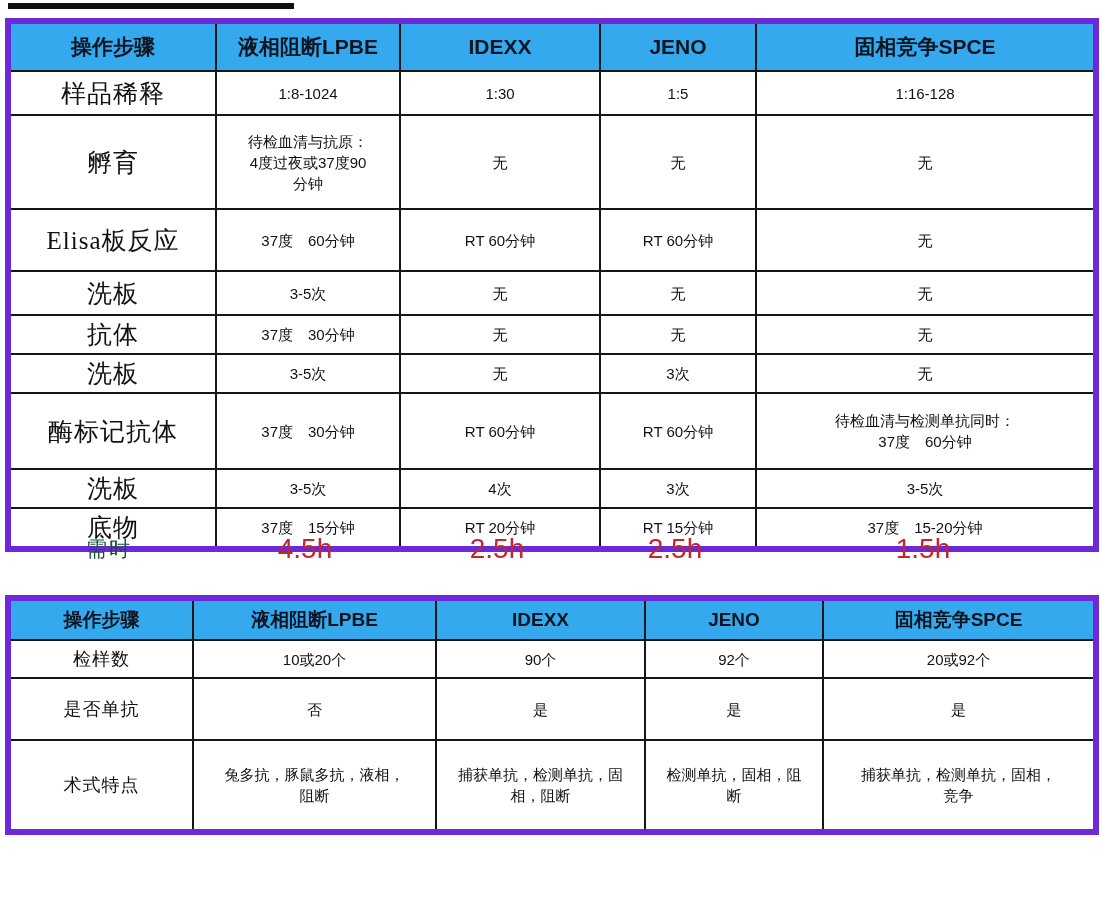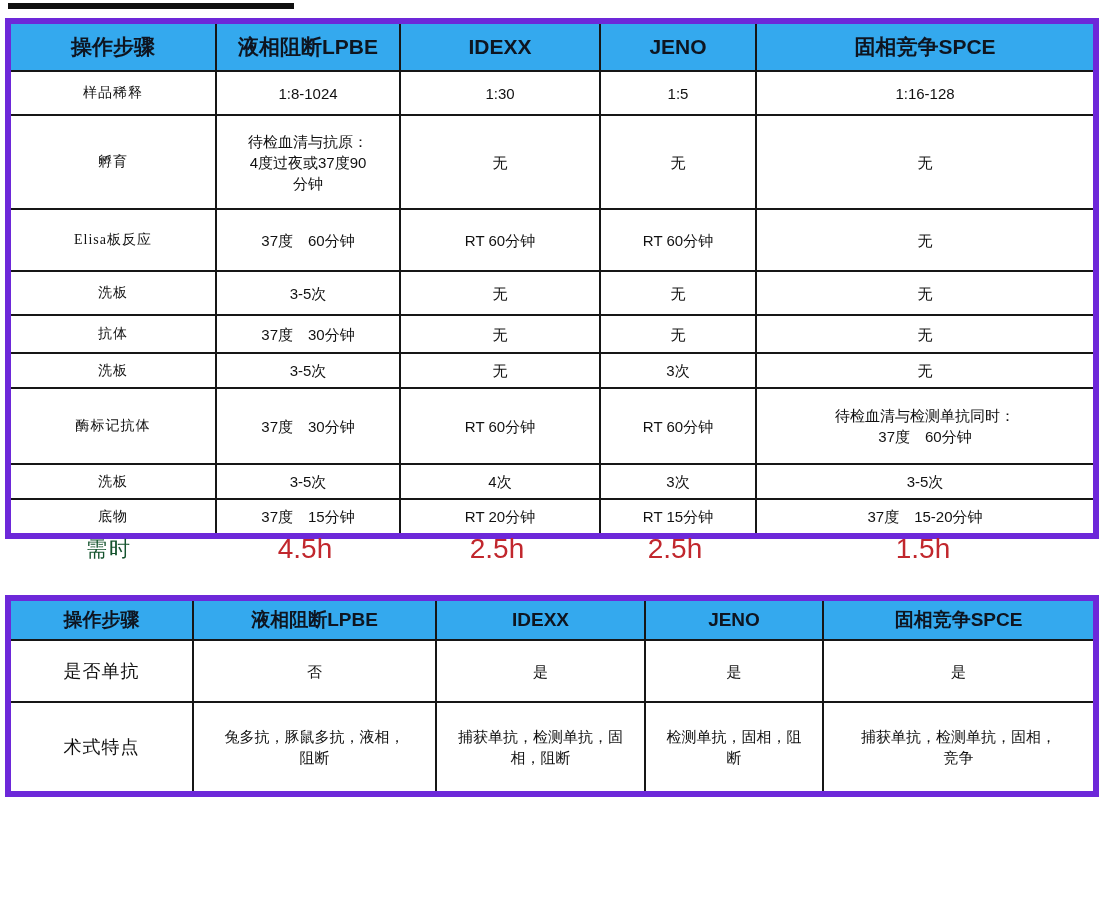--- a/index.html
+++ b/index.html
@@ -36,21 +36,21 @@
     font-weight:bold;
   }
   #t1{top:18px;}
   #t2{top:595px;}
   #t1 thead tr{height:50px;}
   #t2 thead tr{height:42px;}
   #t1 th{font-size:21px;}
   #t2 th{font-size:19px;}
   td.rowlabel{
     font-family:"Liberation Serif", serif;
-    font-size:14px;
+    font-size:25px;
     font-weight:500;
     letter-spacing:1px;
   }
   #t2 td.rowlabel{font-size:18px;}
   td.val{
     font-weight:normal;
     font-size:15px;
     line-height:1.4;
     white-space:pre-line;
   }
@@ -188,20 +188,27 @@
       <thead>
         <tr>
           <th>操作步骤</th>
           <th>液相阻断LPBE</th>
           <th>IDEXX</th>
           <th>JENO</th>
           <th>固相竞争SPCE</th>
         </tr>
       </thead>
       <tbody>
+        <tr style="height: 38px;">
+          <td class="rowlabel">检样数</td>
+          <td class="val">10或20个</td>
+          <td class="val">90个</td>
+          <td class="val">92个</td>
+          <td class="val">20或92个</td>
+        </tr>
         <tr style="height: 62px;">
           <td class="rowlabel">是否单抗</td>
           <td class="val">否</td>
           <td class="val">是</td>
           <td class="val">是</td>
           <td class="val">是</td>
         </tr>
         <tr style="height: 92px;">
           <td class="rowlabel">术式特点</td>
           <td class="val">兔多抗，豚鼠多抗，液相，

